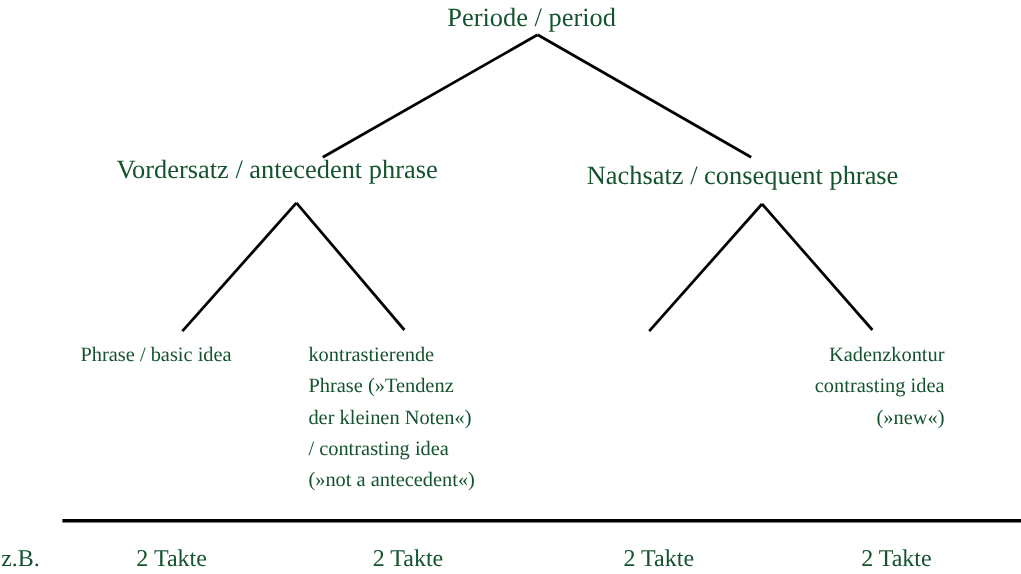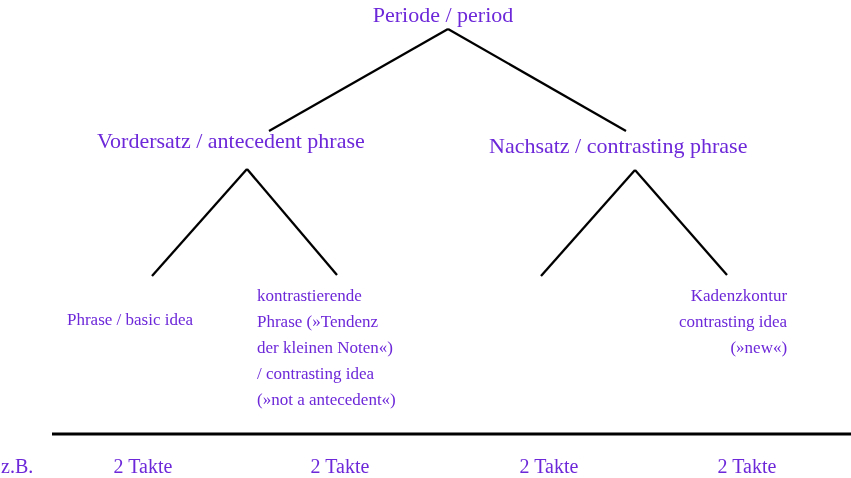--- a/index.html
+++ b/index.html
@@ -6,21 +6,21 @@
     margin: 0;
     padding: 0;
     background: #ffffff;
   }
   .canvas {
     position: relative;
     width: 851px;
     height: 478px;
     background: #ffffff;
     font-family: "Liberation Serif", "DejaVu Serif", serif;
-    color: #6d28d9;
+    color: #14532d;
     overflow: hidden;
   }
   .lines-svg {
     position: absolute;
     left: 0;
     top: 0;
     width: 851px;
     height: 478px;
   }
   .node {
@@ -63,23 +63,23 @@
     <line x1="247" y1="169" x2="337" y2="275" stroke="#000000" stroke-width="2.3"></line>
     <line x1="635" y1="170" x2="541" y2="276" stroke="#000000" stroke-width="2.3"></line>
     <line x1="635" y1="170" x2="727" y2="275" stroke="#000000" stroke-width="2.3"></line>
     <line x1="52" y1="434" x2="851" y2="434" stroke="#000000" stroke-width="3"></line>
   </svg>
 
   <div class="node lvl-root" style="left:343px; top:2px; width:200px;">Periode / period</div>
 
   <div class="node lvl-2" style="left:97px; top:128px;">Vordersatz / antecedent phrase</div>
 
-  <div class="node lvl-2" style="left:489px; top:133px;">Nachsatz / contrasting phrase</div>
+  <div class="node lvl-2" style="left:489px; top:133px;">Nachsatz / consequent phrase</div>
 
-  <div class="node leaf" style="left:67px; top:283px;margin-top:24px;">Phrase / basic idea</div>
+  <div class="node leaf" style="left:67px; top:283px;">Phrase / basic idea</div>
 
   <div class="node leaf" style="left:257px; top:283px;">kontrastierende
 Phrase (»Tendenz
 der kleinen Noten«)
 / contrasting idea
 (»not a antecedent«)</div>
 
 
   <div class="node leaf" style="left:679px; top:283px;text-align:right;">Kadenzkontur
 contrasting idea

